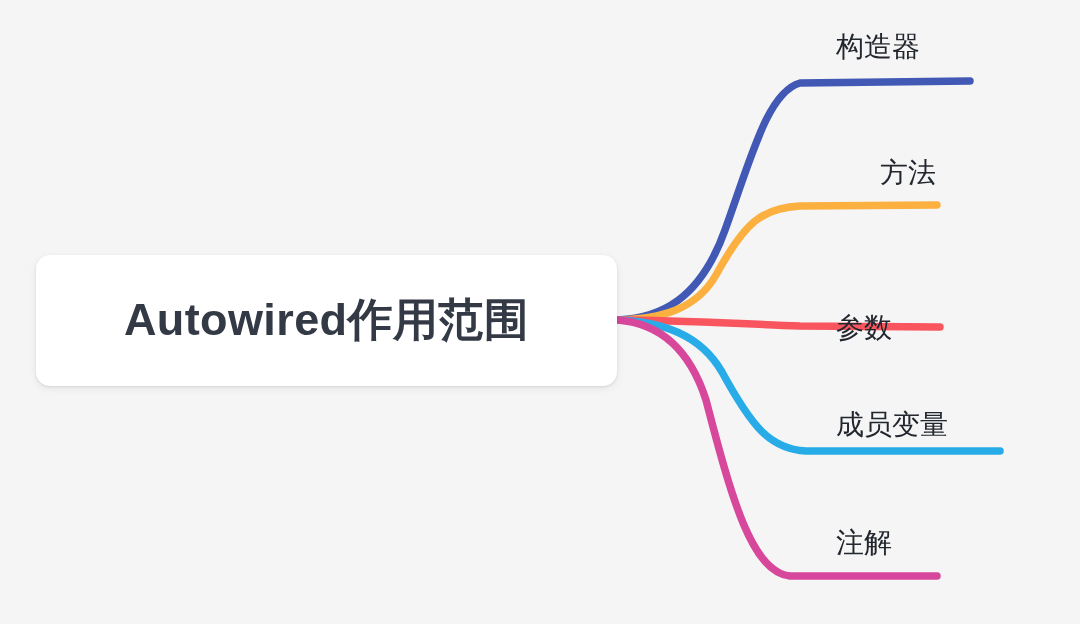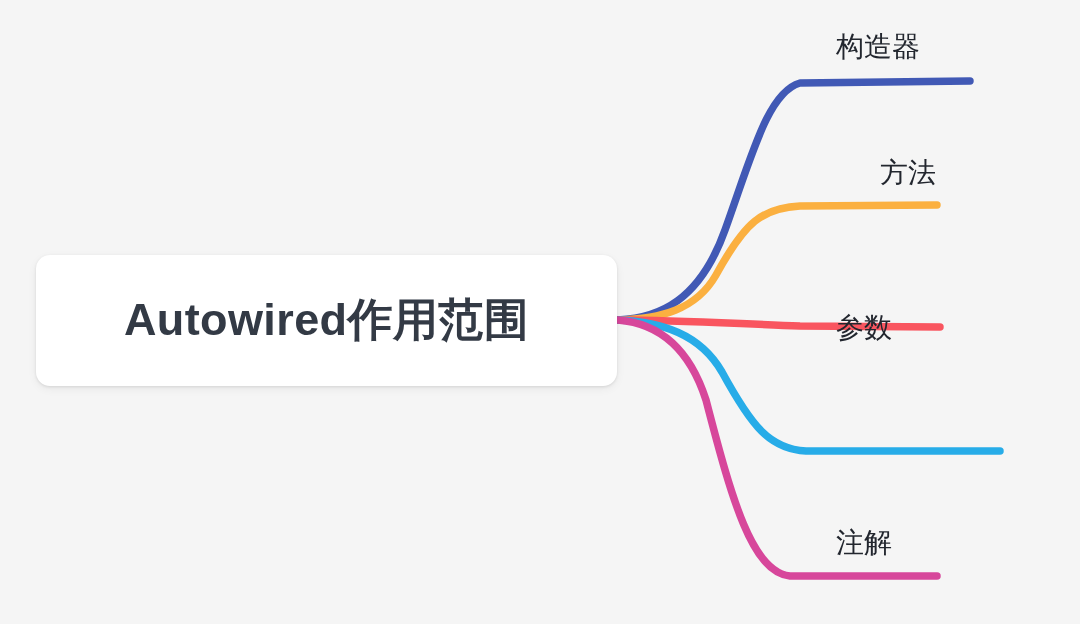--- a/index.html
+++ b/index.html
@@ -96,16 +96,17 @@
   <div id="central-node" style="background: rgb(255, 255, 255);">
     <span id="central-node-label" style="color: rgb(51, 58, 69);">Autowired作用范围</span>
   </div>
 
   <div class="branch-label" id="branch-label-0">构造器</div>
 
   <div class="branch-label" id="branch-label-1">方法</div>
 
   <div class="branch-label" id="branch-label-2">参数</div>
 
+  <div class="branch-label" id="branch-label-3">成员变量</div>
 
   <div class="branch-label" id="branch-label-4">注解</div>
 
 </div>
 
 </body></html>

